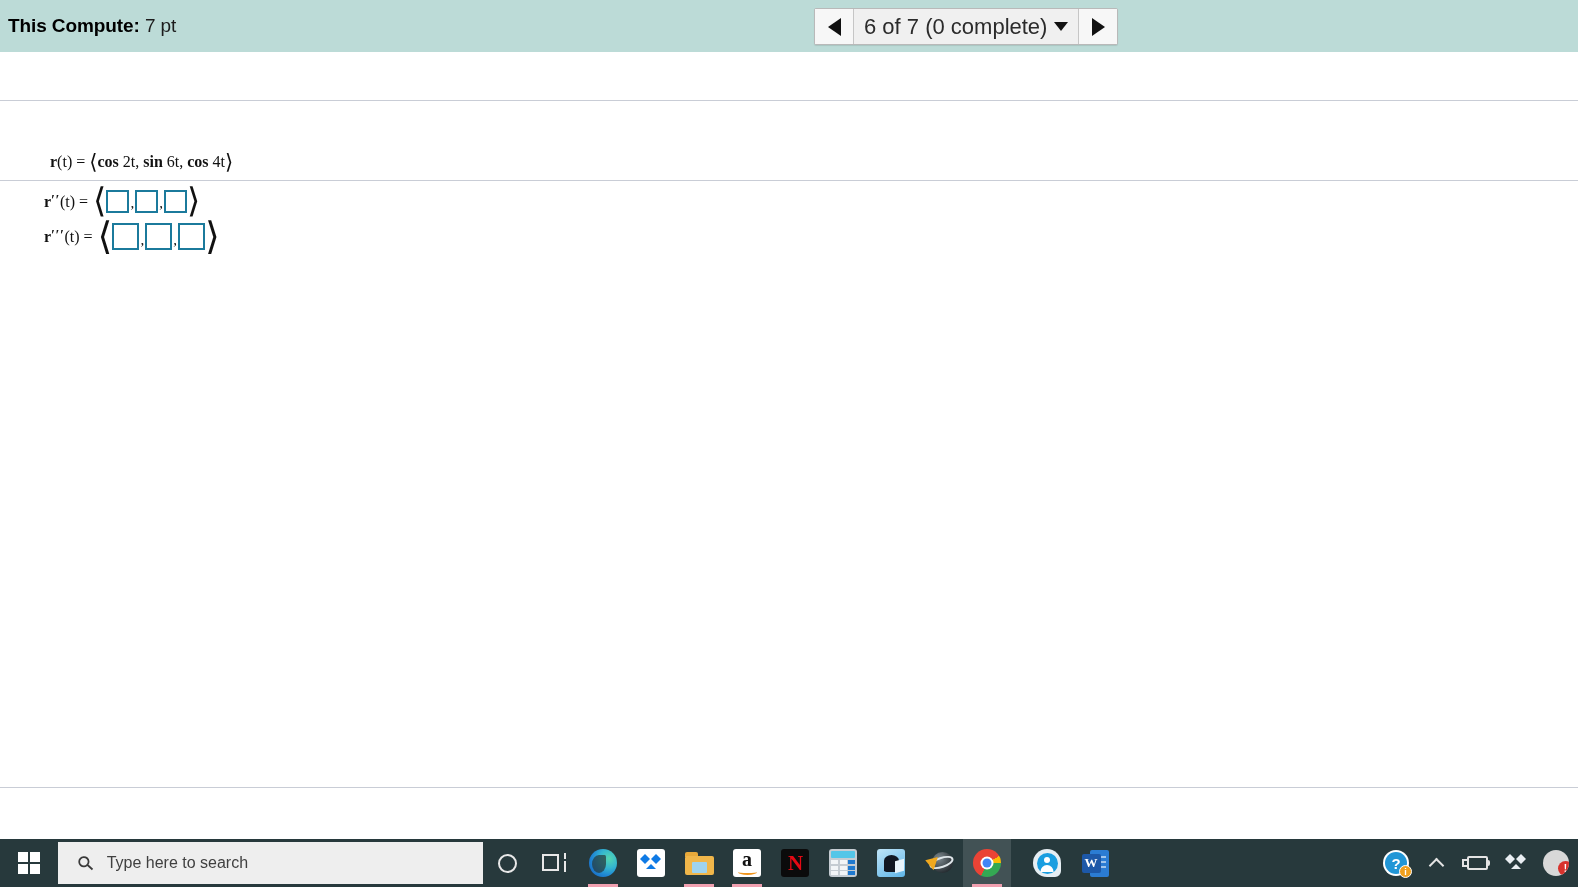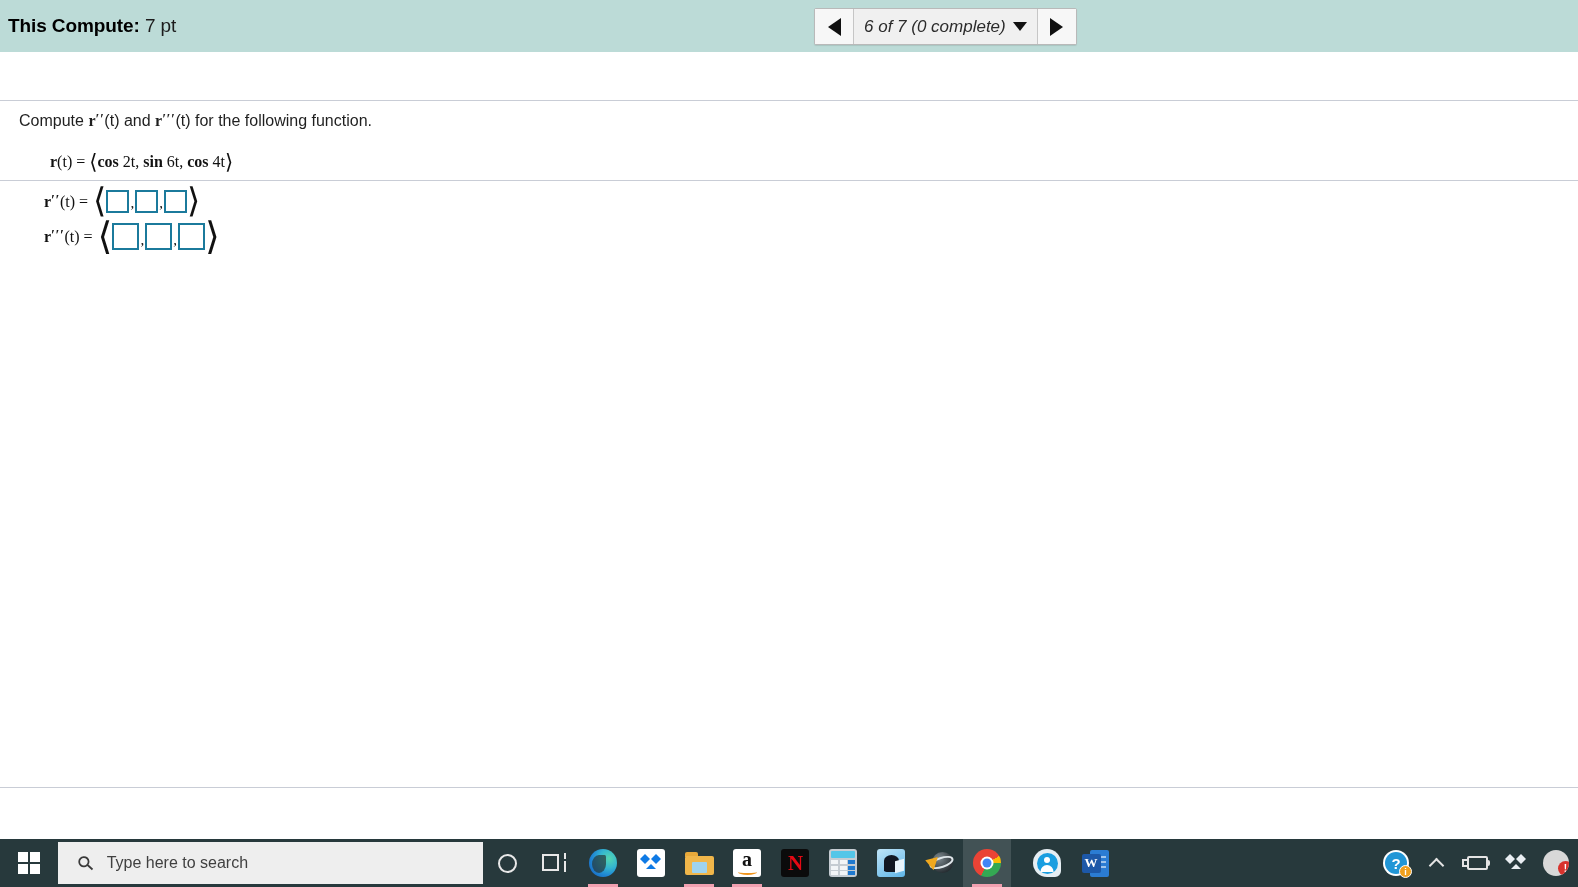--- a/index.html
+++ b/index.html
@@ -81,24 +81,23 @@
     min-width: 158px;
     background: #f0f0f0;
     display: flex;
     align-items: center;
     justify-content: center;
     gap: 7px;
     padding: 0 10px;
     cursor: pointer;
   }
   .nav-select-text {
-    font-size: 17px;
+    font-size: 22px;
     color: #2b2b2b;
     white-space: nowrap;
-    font-style: italic;
   }
   .caret-down {
     width: 0; height: 0;
     border-left: 7px solid transparent;
     border-right: 7px solid transparent;
     border-top: 9px solid #111;
   }
 
   
   .content {
@@ -654,23 +653,20 @@
       <div class="nav-btn">
         <span class="tri tri-right"></span>
       </div>
     </div>
   </div>
 
   <div class="content">
 
     <div class="rule rule-top"></div>
 
-    <div class="prompt">
-      <span>Compute </span><span class="vecb">r</span><span class="prm vecb">′′</span><span>(t) and </span><span class="vecb">r</span><span class="prm vecb">′′′</span><span>(t) for the following function.</span>
-    </div>
 
     <div class="func-line">
       <b>r</b><span>(t) = </span><span class="ang">⟨</span><b>cos</b><span> 2t</span><span>, </span><b>sin</b><span> 6t</span><span>, </span><b>cos</b><span> 4t</span><span class="ang">⟩</span>
     </div>
 
     <div class="rule rule-mid"></div>
 
     <div class="ans-row ans-row-1">
       <span class="ans-label"><span>r</span><span class="prm">′′</span><span class="nb">(t) =</span></span>
       <span class="bracket">⟨</span>

